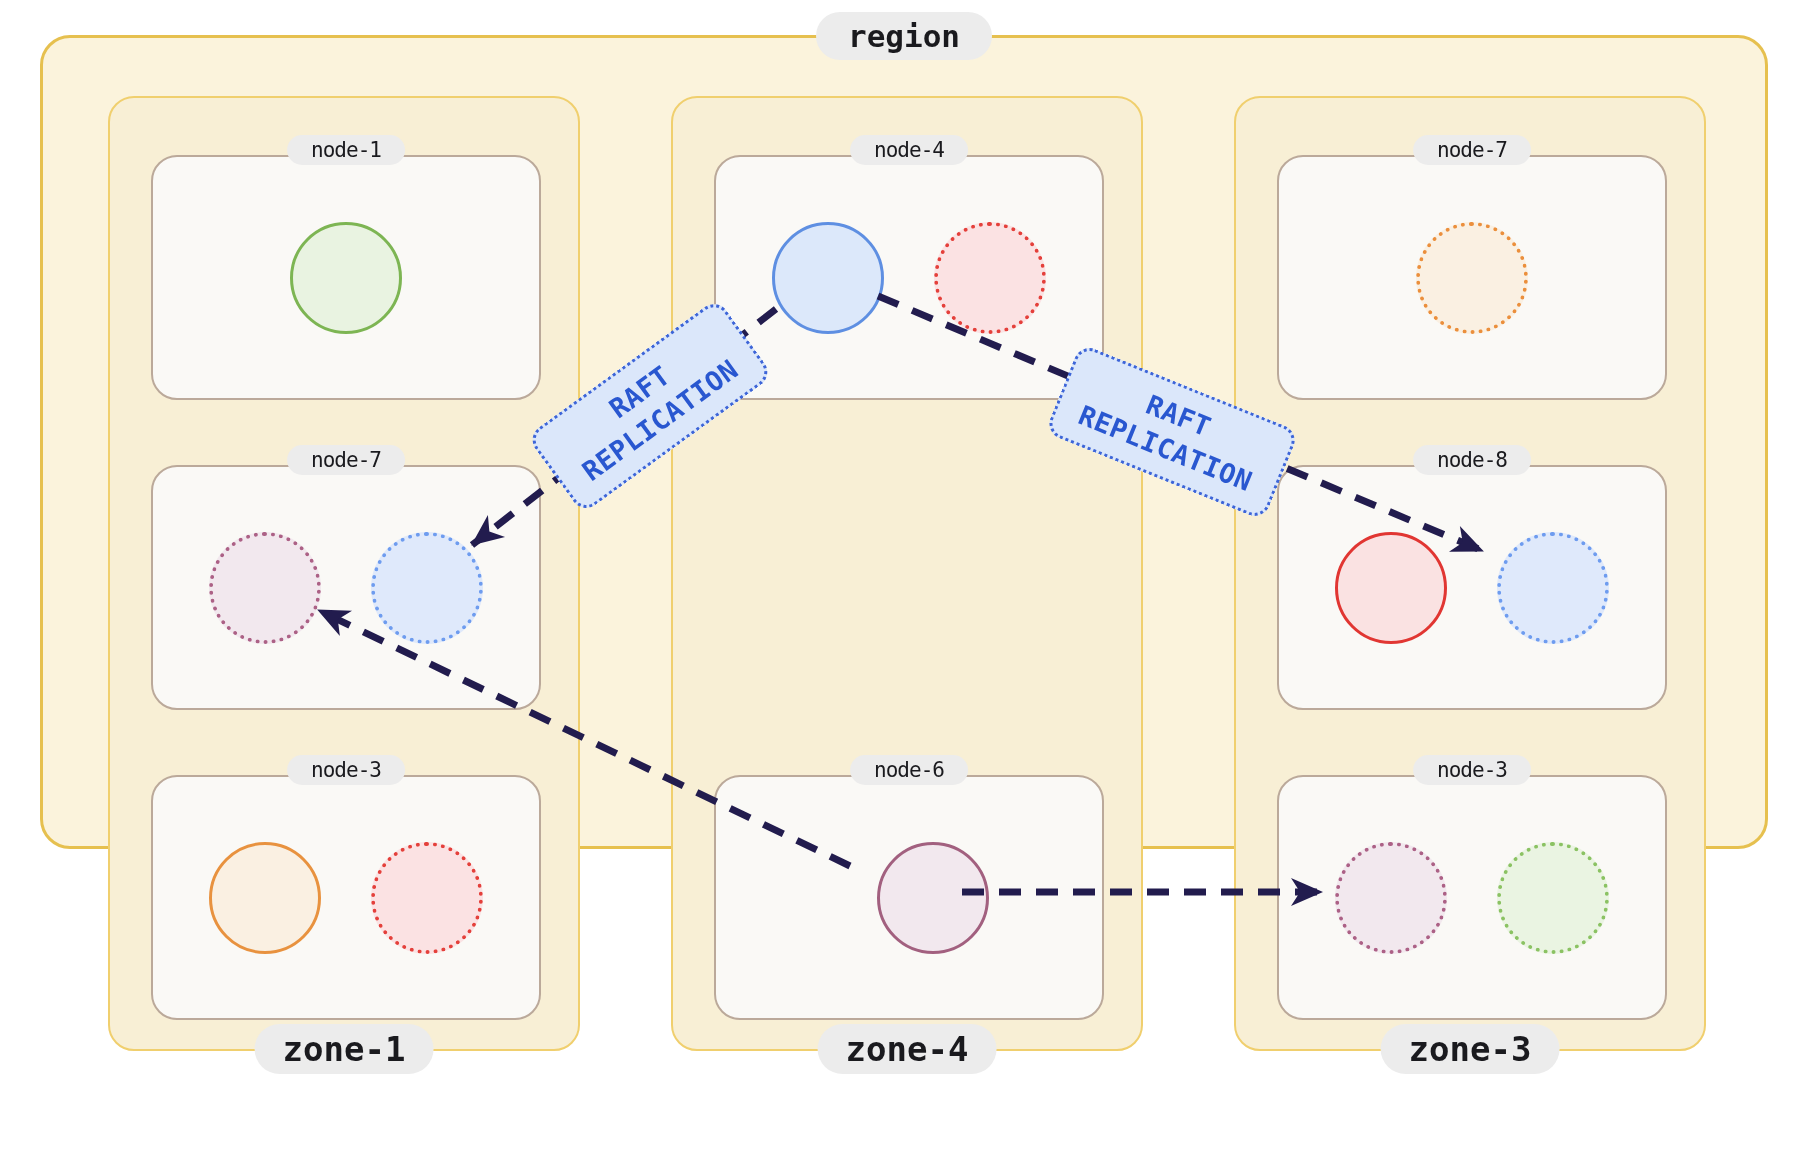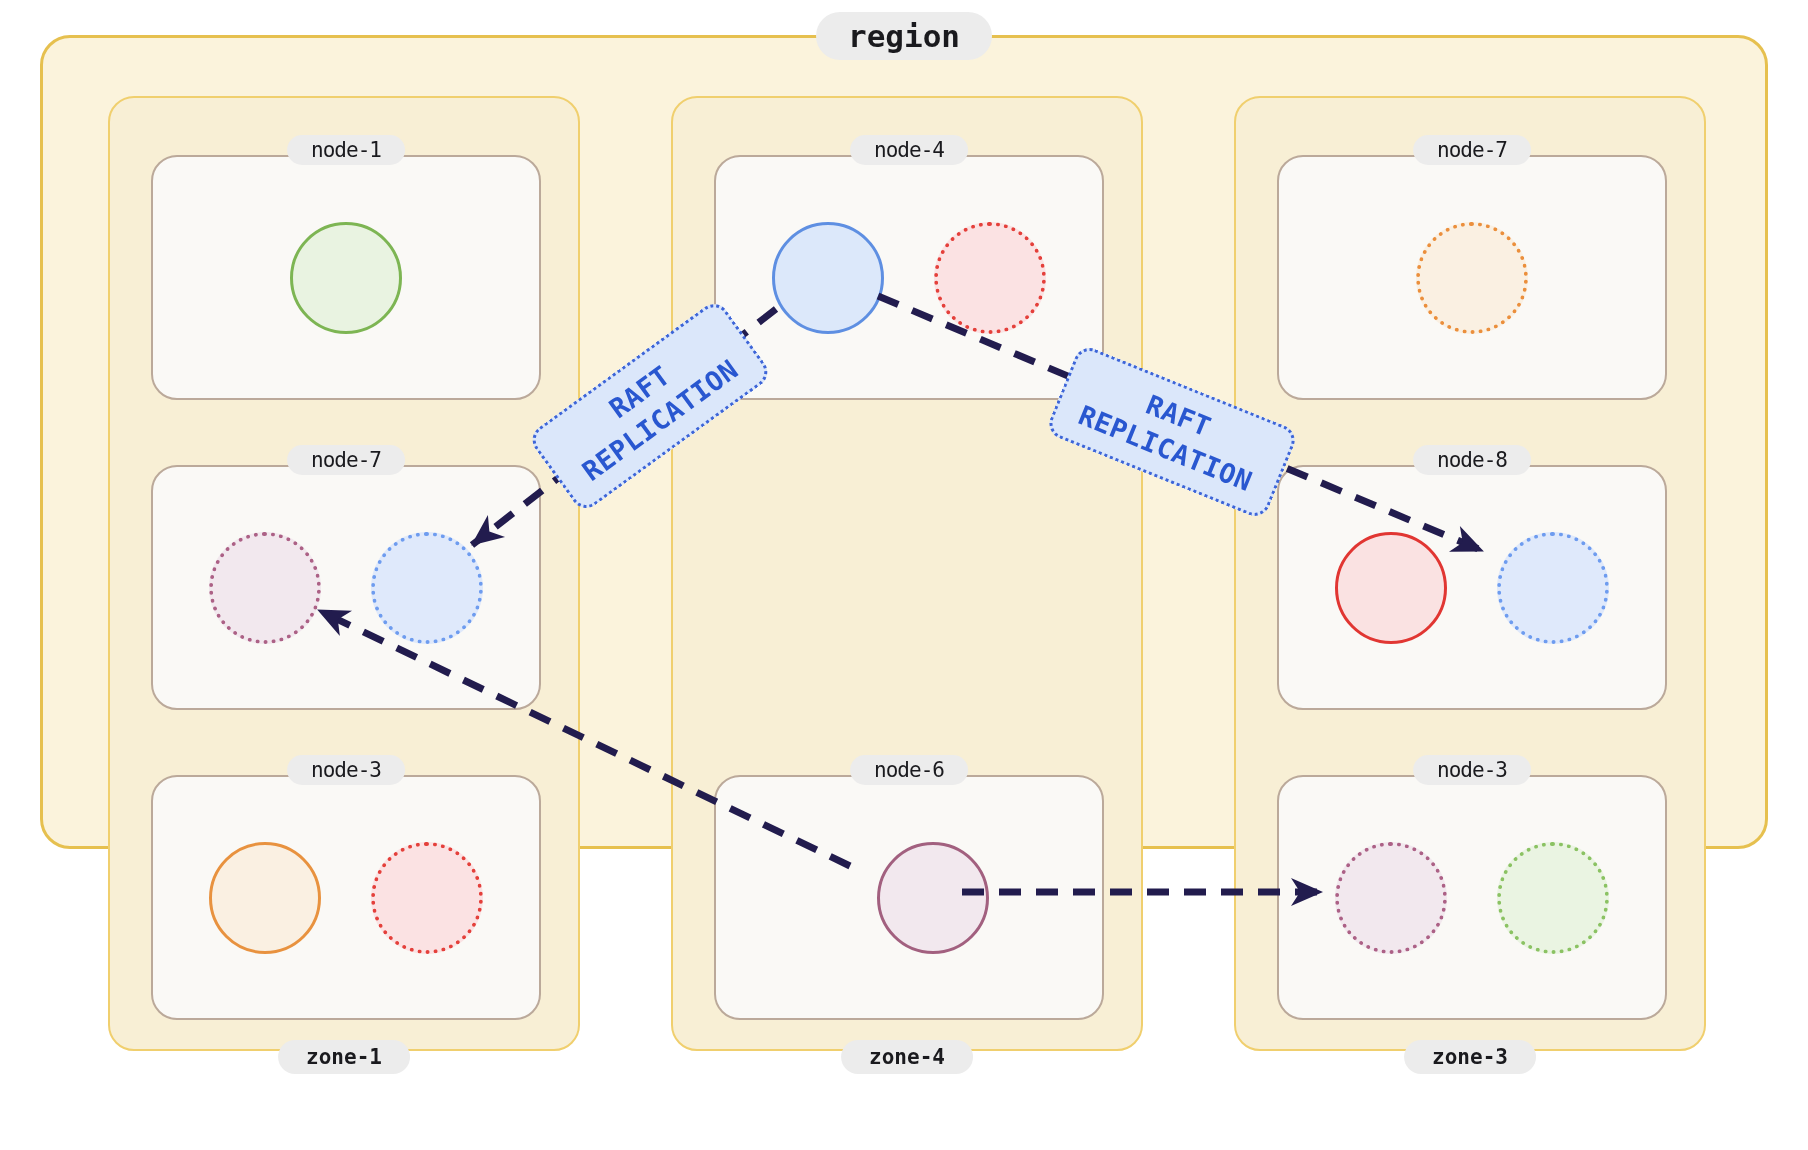--- a/index.html
+++ b/index.html
@@ -15,21 +15,21 @@
   body{font-family:"DejaVu Sans Mono","Liberation Mono",monospace;}
   .canvas{position:relative;width:1808px;height:1150px;background:#ffffff;overflow:hidden;}
 
   .region{position:absolute;left:40px;top:35px;width:1728px;height:814px;
     background:var(--region-fill);border:3px solid var(--region-border);border-radius:30px;}
 
   .pill{position:absolute;left:50%;transform:translateX(-50%);
     background:var(--pill-bg);color:var(--pill-text);border-radius:26px;
     white-space:nowrap;text-align:center;z-index:3;}
   .region-label{top:-26px;padding:6px 32px;font-size:31px;font-weight:bold;}
-  .zone-label{bottom:-25px;padding:5px 28px;font-size:21px;font-weight:bold;}
+  .zone-label{bottom:-25px;padding:5px 28px;font-size:34px;font-weight:bold;}
   .node-label{top:-22px;padding:3px 24px;font-size:21px;font-weight:normal;letter-spacing:-1px;}
 
   .zone{position:absolute;top:58px;width:472px;height:955px;
     background:var(--zone-fill);border:2.5px solid var(--zone-border);border-radius:26px;}
 
   .node{position:absolute;left:41px;width:390px;height:245px;
     background:var(--node-fill);border:2.5px solid var(--node-border);border-radius:26px;}
 
   .replicas{display:flex;justify-content:center;align-items:center;gap:50px;width:100%;height:100%;}
   .replica{display:block;width:112px;height:112px;border-radius:50%;}

